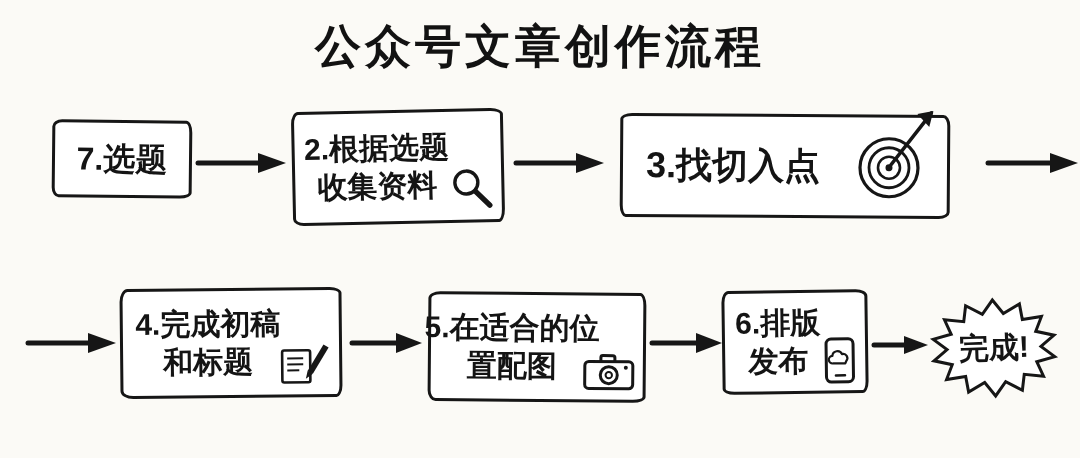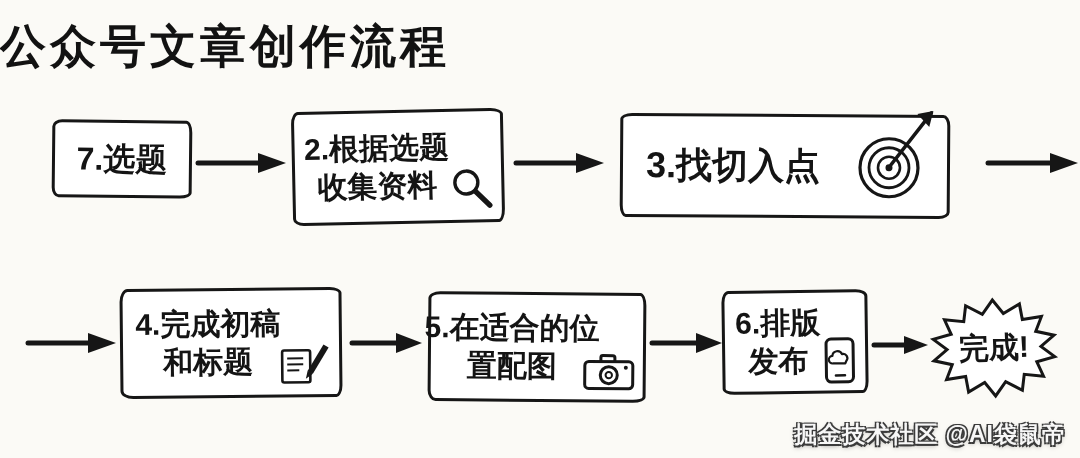--- a/index.html
+++ b/index.html
@@ -4,21 +4,21 @@
 <style>
   * { margin:0; padding:0; box-sizing:border-box; }
   html,body { background:#e9e9e9; }
   body { font-family:"Liberation Sans","DejaVu Sans",sans-serif; }
   .canvas {
     position:relative; width:1080px; height:458px; margin:0 auto;
     background:#fbfaf6; overflow:hidden; color:#141414;
   }
   .title {
     position:absolute; top:16px; left:0; width:100%;
-    font-size:46px; font-weight:900; letter-spacing:4px;
+    text-align:center; font-size:46px; font-weight:900; letter-spacing:4px;
     color:#121212;
   }
   .box {
     position:absolute; background:#ffffff;
     border:3.5px solid #161616;
     display:flex; flex-direction:column; justify-content:center; align-items:center;
     font-weight:700; text-align:center;
   }
   .box .line { white-space:nowrap; line-height:1.28; }
   .box .icon { position:absolute; }
@@ -145,15 +145,14 @@
     <polygon points="56,13 32,4 32,22" fill="#161616"></polygon>
   </svg>
 
   <div class="star-wrap">
     <svg width="132" height="104" viewBox="0 0 132 104">
       <polygon id="starburst-poly" points="66.0,4.0 76.5,17.9 92.9,8.8 95.3,24.6 114.5,22.1 108.3,36.8 126.4,41.3 113.0,52.0 126.4,62.7 108.3,67.2 114.5,81.9 95.3,79.4 92.9,95.2 76.5,86.1 66.0,100.0 55.5,86.1 39.1,95.2 36.7,79.4 17.5,81.9 23.7,67.2 5.6,62.7 19.0,52.0 5.6,41.3 23.7,36.8 17.5,22.1 36.7,24.6 39.1,8.8 55.5,17.9" fill="#ffffff" stroke="#161616" stroke-width="3" stroke-linejoin="miter"></polygon>
     </svg>
     <div class="star-label">完成!</div>
   </div>
 
-  <div class="watermark">掘金技术社区 @AI袋鼠帝</div>
 
 </div>
 
 </body></html>

